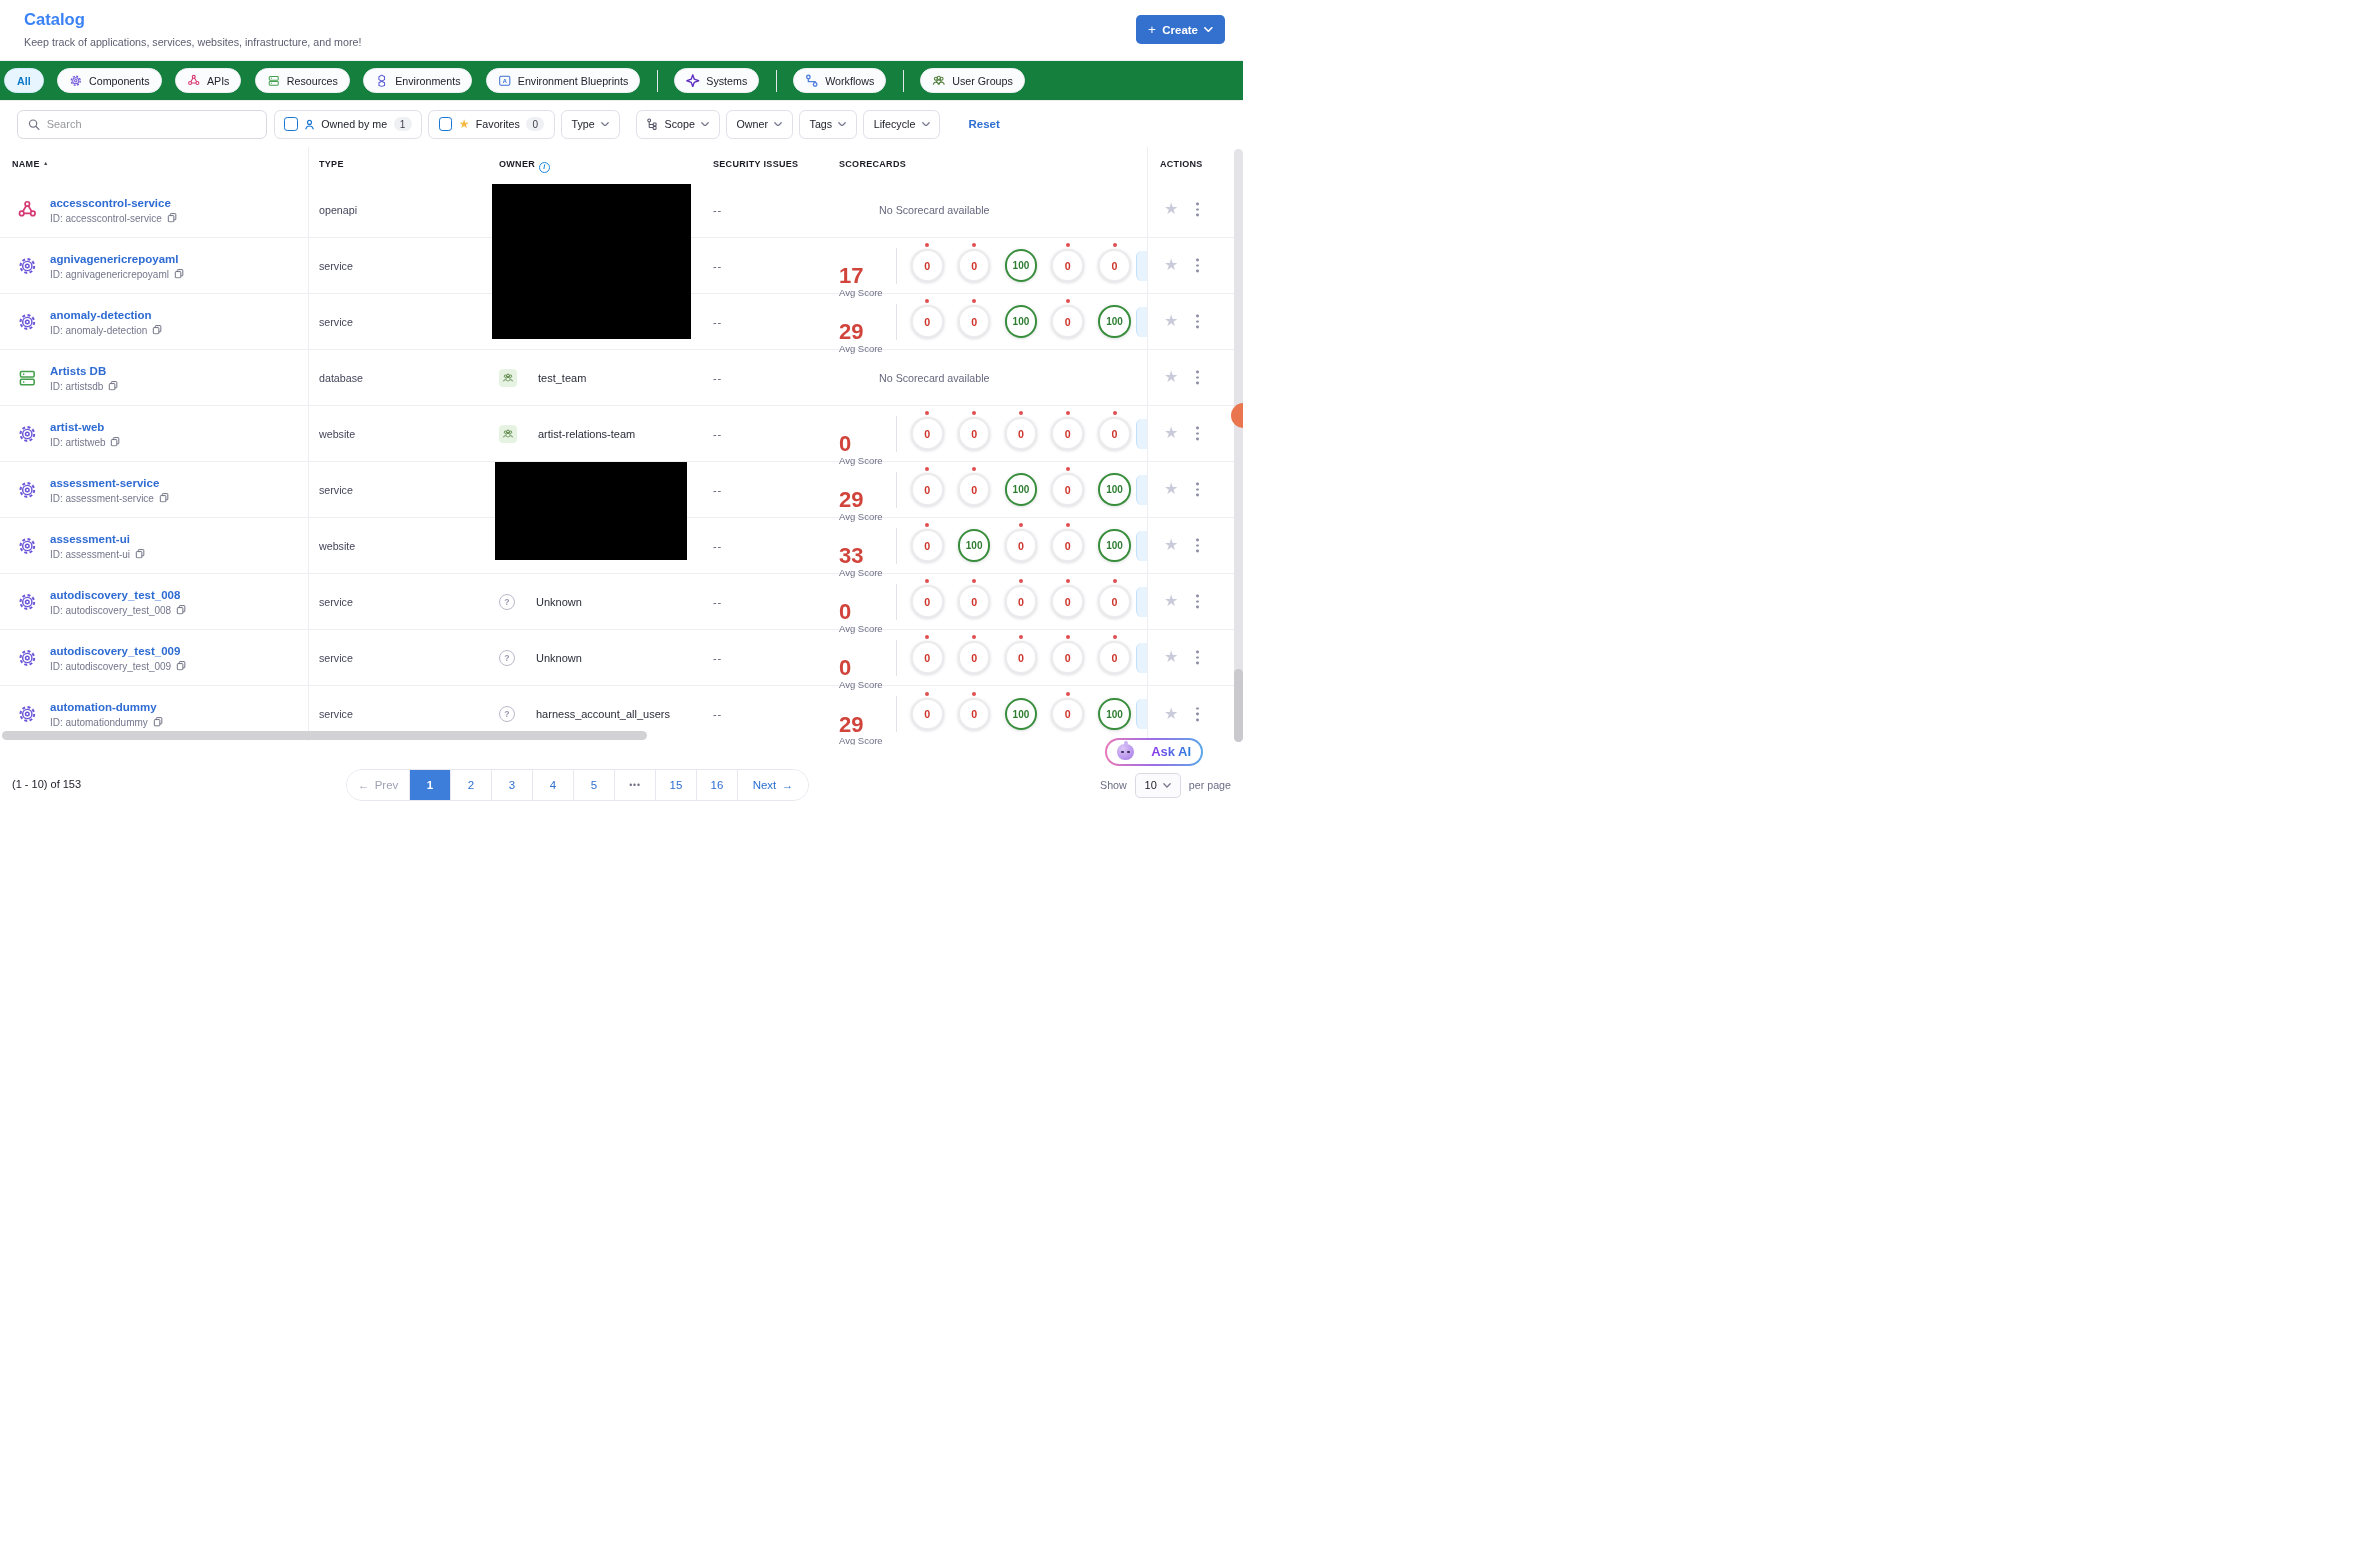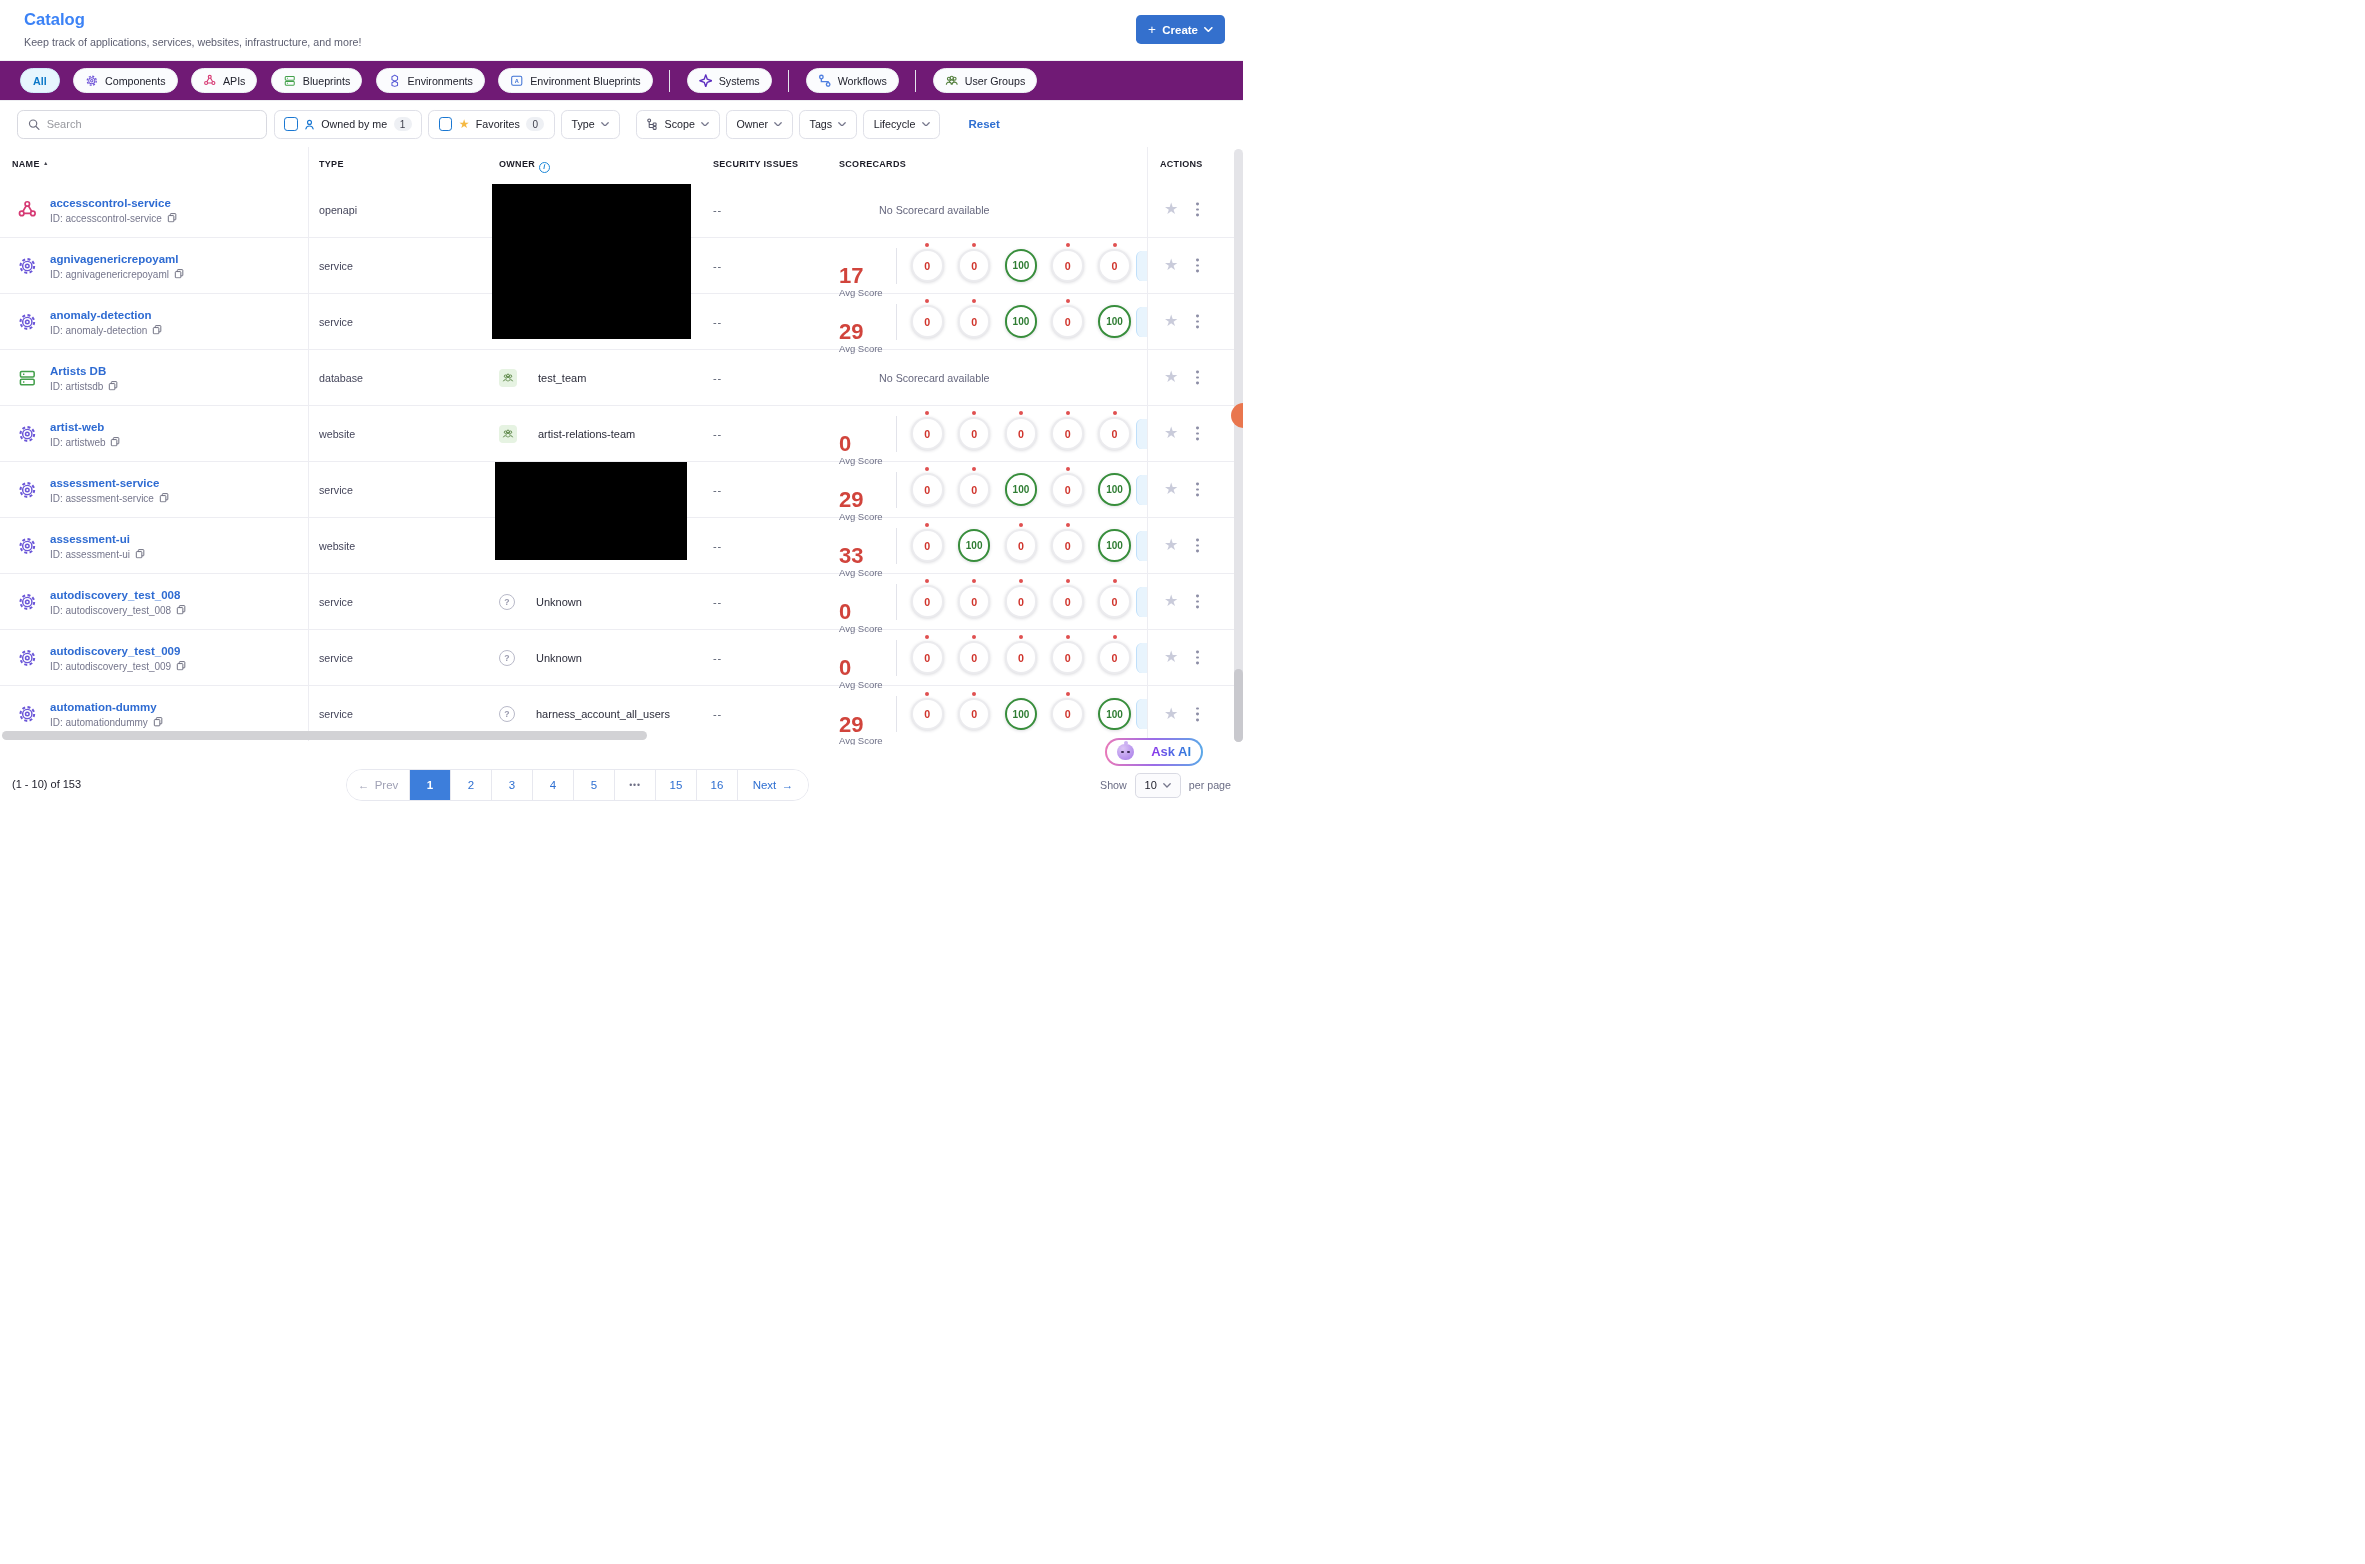--- a/index.html
+++ b/index.html
@@ -10,21 +10,21 @@
   }
   
   .app-header { position:absolute; top:0; left:0; right:0; height:61px; border-bottom:0.8px solid #f0f0f4; background:#fff; }
   .page-title { position:absolute; left:24px; top:9.5px; font-size:16.6px; font-weight:700; color:#3b82f6; }
   .page-subtitle { position:absolute; left:24px; top:36px; font-size:10.7px; color:#5c5e70; }
   .create-btn { position:absolute; right:18px; top:15px; height:29px; background:#3470cd; border:none; border-radius:4.8px;
     color:#fff; display:flex; align-items:center; gap:6.3px; padding:0 12px; font-size:11.5px; font-weight:700; cursor:pointer; font-family:inherit;}
   .create-btn .plus { font-size:13.5px; font-weight:400; margin-top:-0.8px; }
   
   .tab-bar { position:absolute; top:61px; left:0; right:0; height:40px; border-bottom:0.8px solid #ededf1;
-    display:flex; align-items:center; padding-left:20px; gap:13.5px; background:#701a75; }
+    display:flex; align-items:center; padding-left:4px; gap:13.5px; background:#15803d; }
   .tab-pill { height:24.6px; border-radius:12.7px; background:#fbfcfe; border:0.8px solid #eef0f5; display:flex; align-items:center;
     gap:6.3px; padding:0 11px; font-size:10.7px; color:#22232e; cursor:pointer; white-space:nowrap; }
   .tab-pill.active { background:#e7f6fe; border-color:#d4edfc; color:#0b78c8; font-weight:600; padding:0 12px; }
   .tab-divider { width:0.8px; height:22px; background:#e4e4ec; margin:0 3.2px; }
   .tab-pill svg { flex:none; }
   
   .filter-bar { position:absolute; top:101px; left:0; right:0; height:46px; display:flex; align-items:center; padding-left:17.4px; gap:6.3px; background:#fff; }
   .search-box { width:250px; height:29px; border:0.8px solid #d8d9e0; border-radius:6.3px; display:flex; align-items:center; gap:7.1px; padding:0 9.5px; }
   .search-box input { border:none; outline:none; width:100%; font-size:11px; font-family:inherit; color:#333; }
   .search-box input::placeholder { color:#98999f; }
@@ -145,21 +145,21 @@
     <span>APIs</span>
   </div>
   <div class="tab-pill">
     <svg width="13.5" height="13.5" viewBox="0 0 24 24">
         <g fill="none" stroke="#42a04a" stroke-width="1.8">
           <rect x="4" y="4.5" width="16" height="6.4" rx="1.4"></rect>
           <rect x="4" y="13.4" width="16" height="6.4" rx="1.4"></rect>
           <path d="M7 7.7 h1.6 M7 16.6 h1.6"></path>
         </g>
       </svg>
-    <span>Blueprints</span>
+    <span>Resources</span>
   </div>
   <div class="tab-pill">
     <svg width="13.5" height="13.5" viewBox="0 0 24 24">
         <g fill="none" stroke="#5558d6" stroke-width="1.8" stroke-linejoin="round">
           <path d="M12 2 L17 4.8 V10 L12 12.8 L7 10 V4.8 Z"></path>
           <path d="M12 12.8 L17 15.5 V20.5 L12 22 L7 20.5 V15.5 Z"></path>
         </g>
       </svg>
     <span>Environments</span>
   </div>

